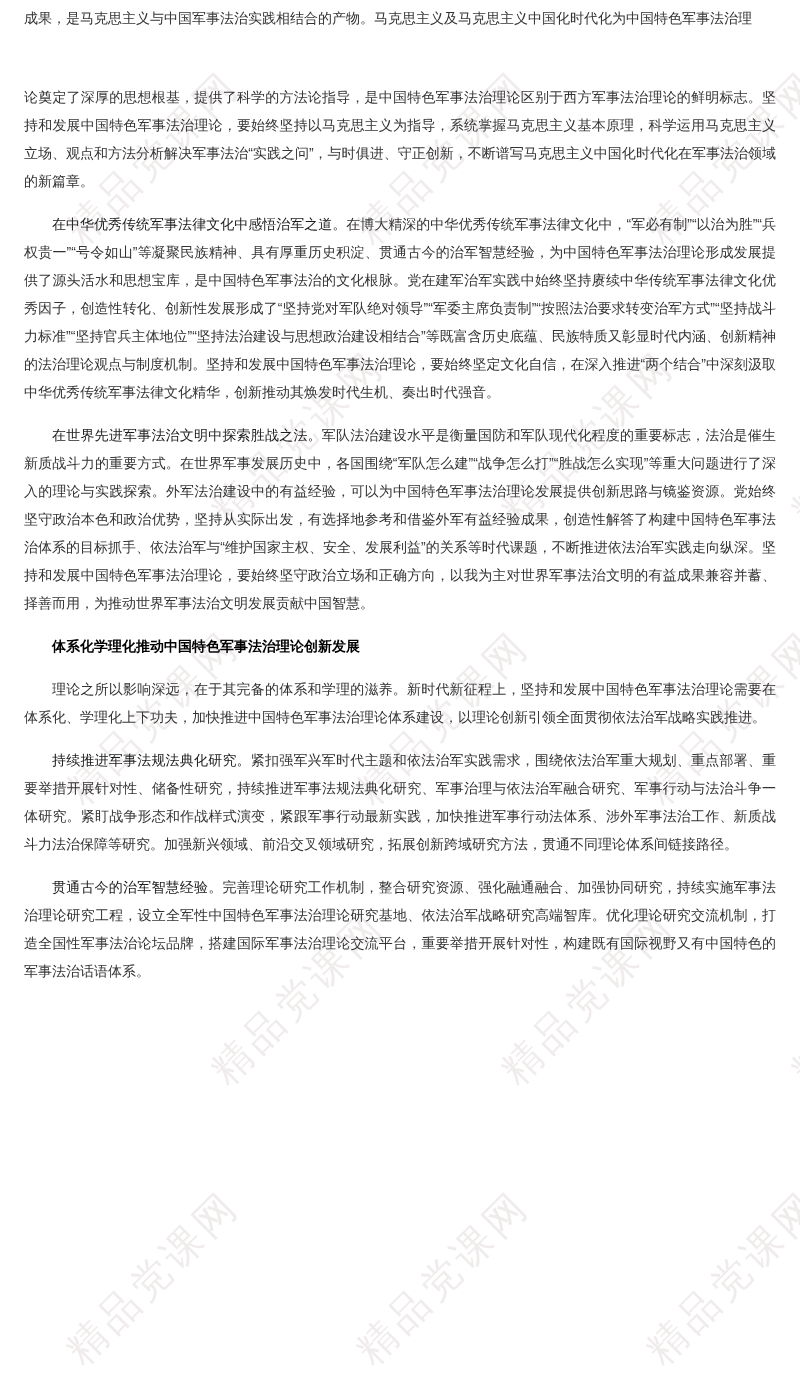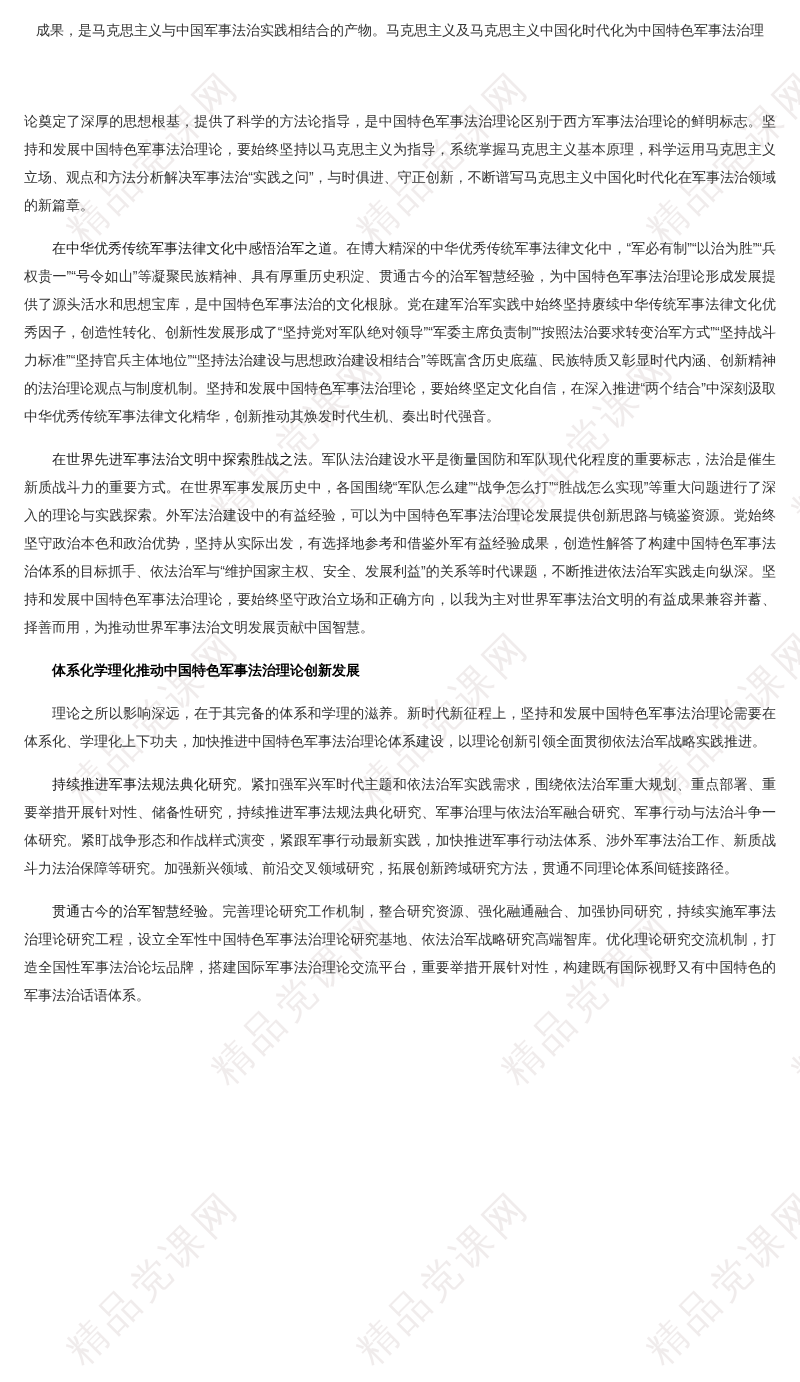--- a/index.html
+++ b/index.html
@@ -37,21 +37,21 @@
     padding: 4px 24px 0 24px;
     font-size: 14px;
     line-height: 28px;
     color: #333333;
     text-align: justify;
   }
   .article p {
     margin: 0 0 15px 0;
   }
   p.frag {
-    margin: 12px;
+    margin: 0;
   }
   .page-gap {
     height: 51px;
   }
   p.cont {
     text-indent: 0;
   }
   p.para {
     text-indent: 2em;
   }

